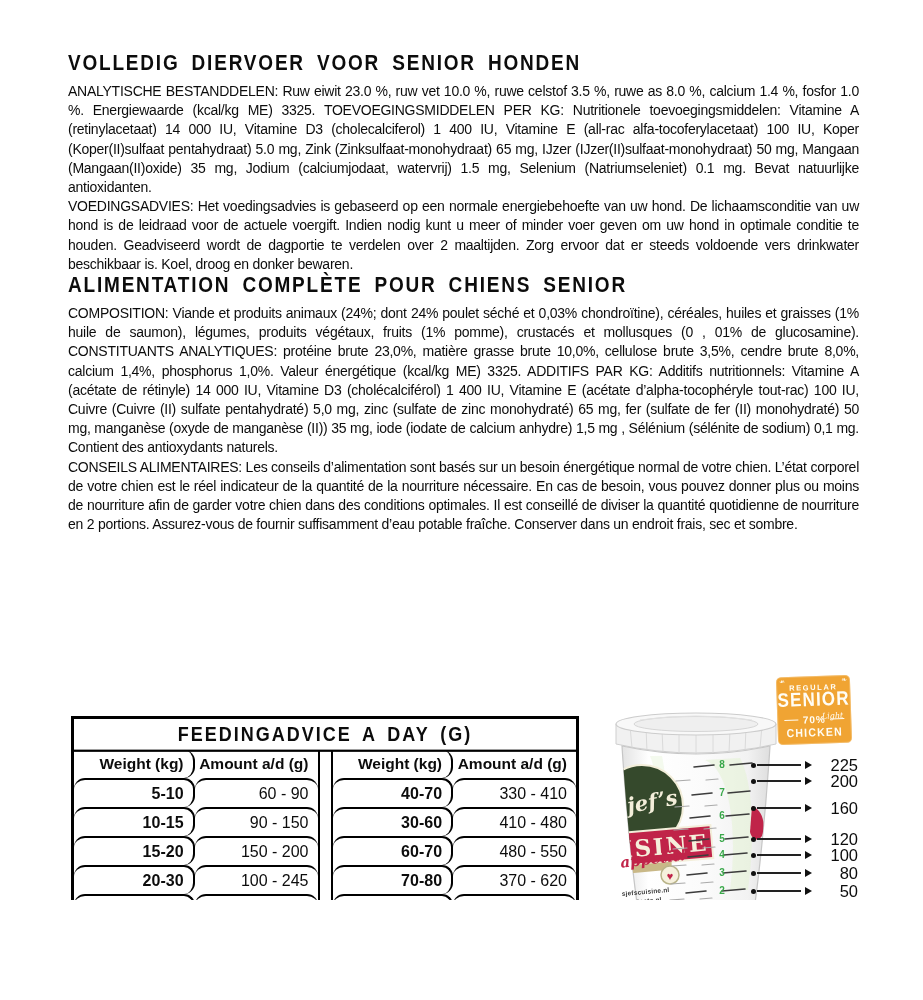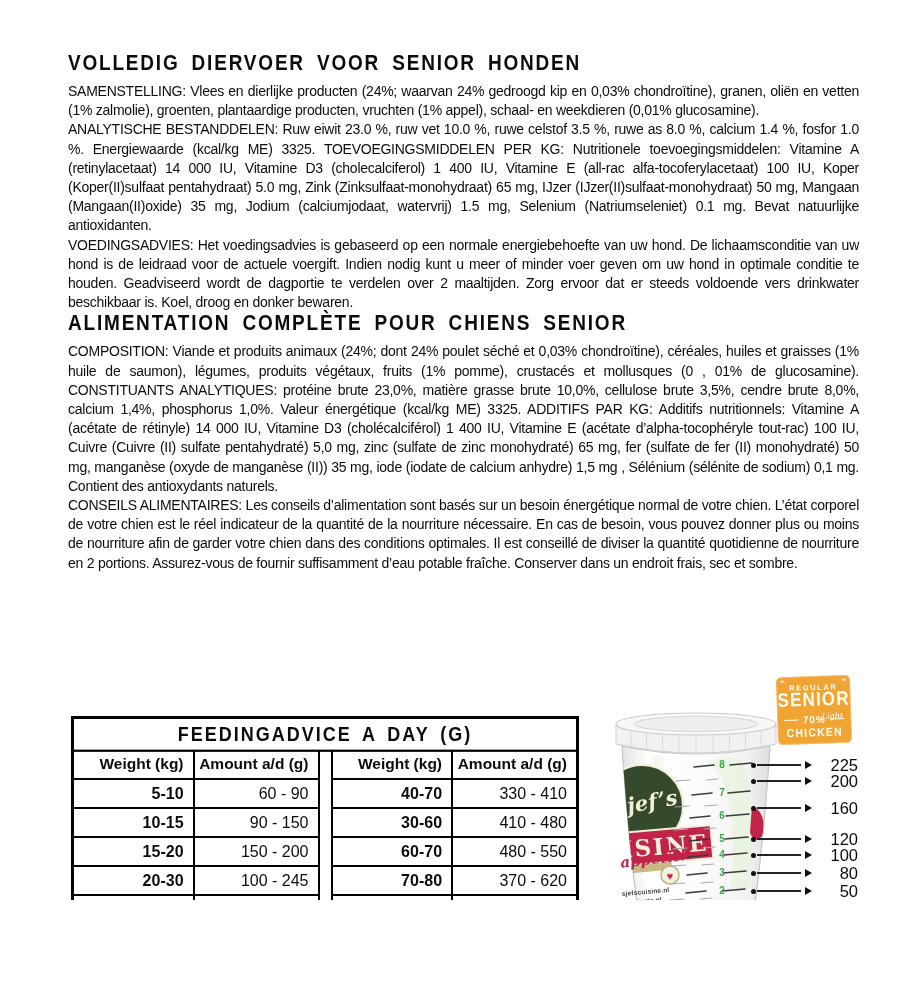--- a/index.html
+++ b/index.html
@@ -27,21 +27,21 @@
   }
   .ft-title {
     text-align:center; font-weight:900; font-size:18px; letter-spacing:2px;
     word-spacing:4px; height:29px; line-height:30px; border-bottom:2px solid #000;
   }
   .ft-body { display:flex; align-items:stretch; }
   .ft-gap { width:11px; border-left:2px solid #000; border-right:2px solid #000; }
   .ft-sub { flex:1; display:grid; grid-template-columns:1fr 1.02fr; }
   .ft-cell {
     height:29px; display:flex; align-items:center; justify-content:flex-end;
-    padding-right:9px; font-size:16px; border-top:2px solid #000; box-sizing:border-box;
+    padding-right:9px; font-size:16px; border-top:2px solid #000; box-sizing:border-box;border-radius:11px;
   }
   .ft-cell.hdr { border-top:none; font-weight:bold; font-size:15.5px; height:28px; }
   .ft-cell.c1 { border-right:2px solid #000; }
   .ft-cell.w { font-weight:bold;padding-left:36px; }
 
   
   .figure { position:absolute; left:604px; top:668px; width:258px; height:292px; }
 
   .badge {
     position:absolute; left:173px; top:8px; width:74px; height:68px;
@@ -98,21 +98,20 @@
 </style>
 </head>
 <body>
 
 <div class="page">
 
   <div class="content">
 
     <div>
       <h1 class="stencil heading">VOLLEDIG DIERVOER VOOR SENIOR HONDEN</h1>
-      <p class="para">SAMENSTELLING: Vlees en dierlijke producten (24%; waarvan 24% gedroogd kip en 0,03% chondroïtine), granen, oliën en vetten (1% zalmolie), groenten, plantaardige producten, vruchten (1% appel), schaal- en weekdieren (0,01% glucosamine).</p>
       <p class="para">ANALYTISCHE BESTANDDELEN: Ruw eiwit 23.0 %, ruw vet 10.0 %, ruwe celstof 3.5 %, ruwe as 8.0 %, calcium 1.4 %, fosfor 1.0 %. Energiewaarde (kcal/kg ME) 3325. TOEVOEGINGSMIDDELEN PER KG: Nutritionele toevoegingsmiddelen: Vitamine A (retinylacetaat) 14 000 IU, Vitamine D3 (cholecalciferol) 1 400 IU, Vitamine E (all-rac alfa-tocoferylacetaat) 100 IU, Koper (Koper(II)sulfaat pentahydraat) 5.0 mg, Zink (Zinksulfaat-monohydraat) 65 mg, IJzer (IJzer(II)sulfaat-monohydraat) 50 mg, Mangaan (Mangaan(II)oxide) 35 mg, Jodium (calciumjodaat, watervrij) 1.5 mg, Selenium (Natriumseleniet) 0.1 mg. Bevat natuurlijke antioxidanten.</p>
       <p class="para">VOEDINGSADVIES: Het voedingsadvies is gebaseerd op een normale energiebehoefte van uw hond. De lichaamsconditie van uw hond is de leidraad voor de actuele voergift. Indien nodig kunt u meer of minder voer geven om uw hond in optimale conditie te houden. Geadviseerd wordt de dagportie te verdelen over 2 maaltijden. Zorg ervoor dat er steeds voldoende vers drinkwater beschikbaar is. Koel, droog en donker bewaren.</p>
     </div>
 
     <div class="section-fr">
       <h1 class="stencil heading">ALIMENTATION COMPLÈTE POUR CHIENS SENIOR</h1>
       <p class="para">COMPOSITION: Viande et produits animaux (24%; dont 24% poulet séché et 0,03% chondroïtine), céréales, huiles et graisses (1% huile de saumon), légumes, produits végétaux, fruits (1% pomme), crustacés et mollusques (0 , 01% de glucosamine). CONSTITUANTS ANALYTIQUES: protéine brute 23,0%, matière grasse brute 10,0%, cellulose brute 3,5%, cendre brute 8,0%, calcium 1,4%, phosphorus 1,0%. Valeur énergétique (kcal/kg ME) 3325. ADDITIFS PAR KG: Additifs nutritionnels: Vitamine A (acétate de rétinyle) 14 000 IU, Vitamine D3 (cholécalciférol) 1 400 IU, Vitamine E (acétate d’alpha-tocophéryle tout-rac) 100 IU, Cuivre (Cuivre (II) sulfate pentahydraté) 5,0 mg, zinc (sulfate de zinc monohydraté) 65 mg, fer (sulfate de fer (II) monohydraté) 50 mg, manganèse (oxyde de manganèse (II)) 35 mg, iode (iodate de calcium anhydre) 1,5 mg , Sélénium (sélénite de sodium) 0,1 mg. Contient des antioxydants naturels.</p>
       <p class="para">CONSEILS ALIMENTAIRES: Les conseils d’alimentation sont basés sur un besoin énergétique normal de votre chien. L’état corporel de votre chien est le réel indicateur de la quantité de la nourriture nécessaire. En cas de besoin, vous pouvez donner plus ou moins de nourriture afin de garder votre chien dans des conditions optimales. Il est conseillé de diviser la quantité quotidienne de nourriture en 2 portions. Assurez-vous de fournir suffisamment d’eau potable fraîche. Conserver dans un endroit frais, sec et sombre.</p>
     </div>
   </div>

